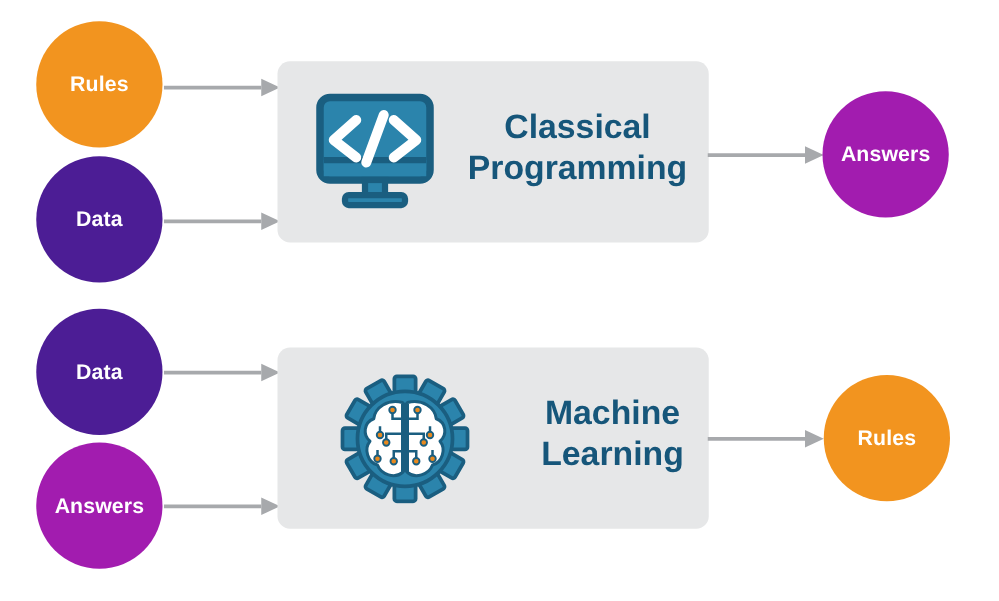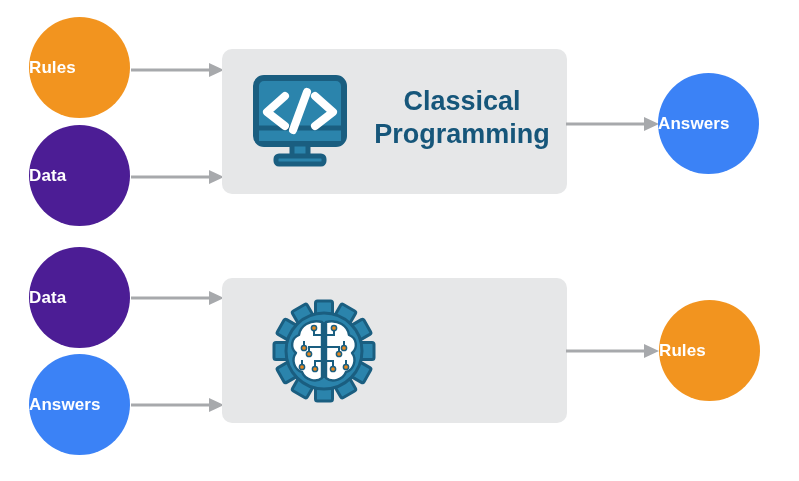--- a/index.html
+++ b/index.html
@@ -15,29 +15,30 @@
     overflow: hidden;
     font-family: "Liberation Sans", sans-serif;
   }
 
   
   .node-circle {
     position: absolute;
     border-radius: 50%;
     display: flex;
     align-items: center;
+    justify-content: center;
     color: #ffffff;
     font-weight: bold;
     font-size: 17px;
     letter-spacing: 0.1px;
     box-sizing: border-box;
   }
   .c-orange { background: #F2941F; }
   .c-blue   { background: #4c1d95; }
-  .c-navy   { background: #3b82f6; }
+  .c-navy   { background: #a21caf; }
 
   
   .proc-box {
     position: absolute;
     background: #E6E7E8;
     border-radius: 10px;
     box-sizing: border-box;
   }
   .proc-label {
     position: absolute;
@@ -219,20 +220,22 @@
           <circle cx="10" cy="-23" r="2.6"></circle>
           <circle cx="15" cy="3" r="2.6"></circle>
           <circle cx="9" cy="18" r="2.6"></circle>
           <circle cx="20" cy="-3" r="2.6"></circle>
           <circle cx="22" cy="16" r="2.6"></circle>
         </g>
       </g>
     </svg>
   </div>
 
+  <div class="proc-label" style="left:400px; top:314px; width:180px;">Machine
+Learning</div>
 
   <svg class="arrow" style="left:566px; top:341px; width:93px;" viewBox="0 0 93 20">
     <line x1="0" y1="10" x2="78" y2="10" stroke="#A7A9AC" stroke-width="3"></line>
     <polygon points="78,3 93,10 78,17" fill="#A7A9AC"></polygon>
   </svg>
 
   <div class="node-circle c-orange" style="left:659px; top:300px; width:101px; height:101px;">
     <span>Rules</span>
   </div>
 

